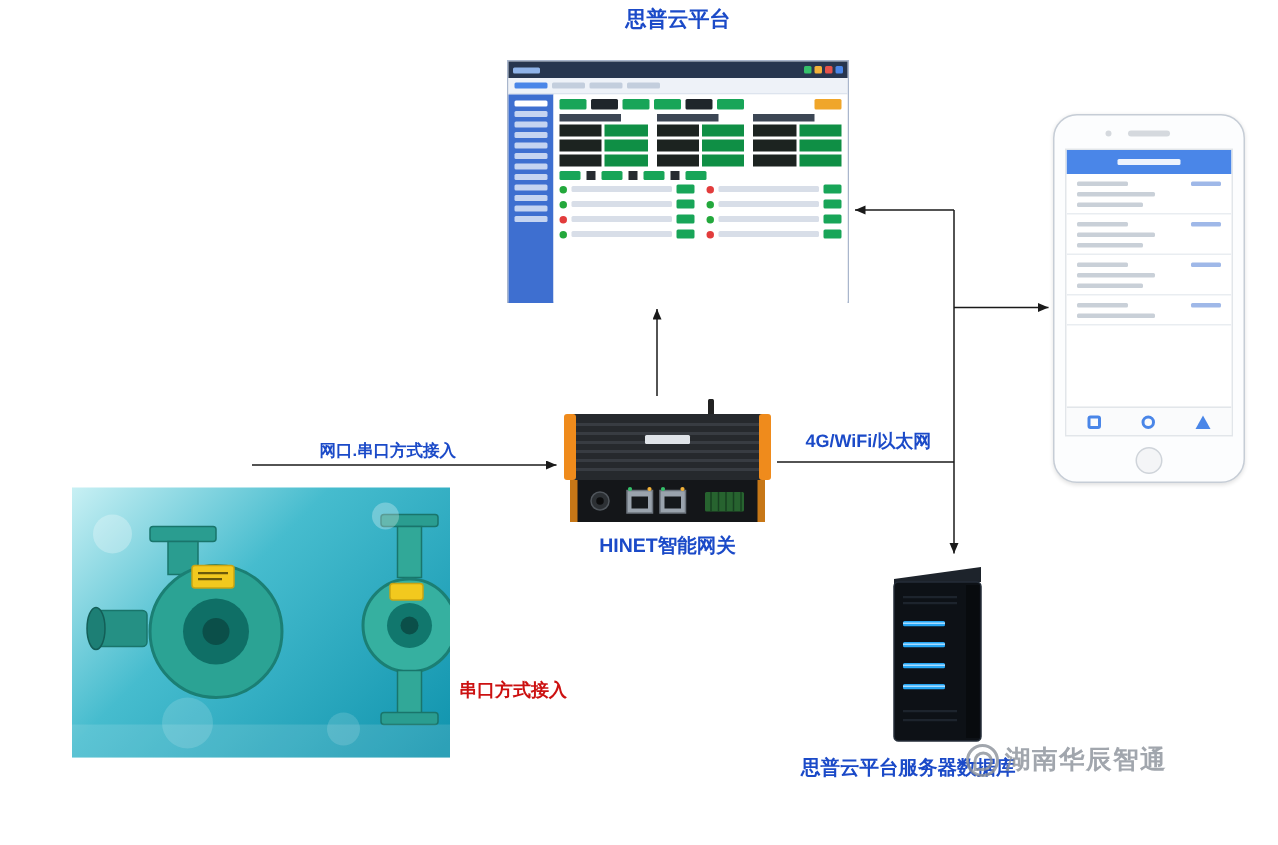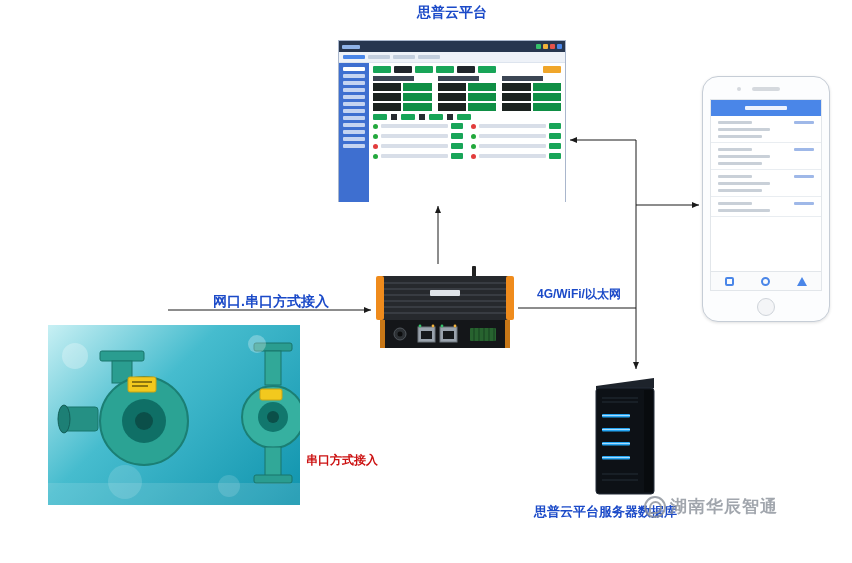--- a/index.html
+++ b/index.html
@@ -6,21 +6,21 @@
   .canvas{position:relative;width:852px;height:563px;background:#ffffff;overflow:hidden;
           font-family:"Liberation Sans","DejaVu Sans",sans-serif;padding-left:16px;}
 
   
   .diag-label{position:absolute;color:#1b4ac8;font-weight:bold;white-space:nowrap;}
   .lbl-platform{left:338px;top:4px;width:228px;text-align:center;font-size:14px;}
   .lbl-phone{left:700px;top:328px;width:132px;text-align:center;font-size:13px;}
   .lbl-gateway{left:374px;top:355px;width:142px;text-align:center;font-size:13px;}
   .lbl-server{left:534px;top:503px;font-size:13px;}
   .lbl-pumps{left:306px;top:452px;color:#cc1111;font-size:12px;font-weight:bold;position:absolute;white-space:nowrap;}
-  .lbl-serial{left:213px;top:293px;font-size:14px;}
+  .lbl-serial{left:213px;top:293px;font-size:11px;}
   .lbl-wireless{left:537px;top:286px;font-size:12px;}
 
   .watermark{position:absolute;left:644px;top:495px;display:flex;align-items:flex-end;gap:4px;
              color:#8a9099;opacity:.8;font-size:17px;font-weight:bold;letter-spacing:1px;z-index:30;}
   .wm-circle{width:22px;height:22px;border:2px solid #8a9099;border-radius:50%;box-sizing:border-box;
              display:flex;align-items:center;justify-content:center;}
   .wm-mark{width:9px;height:9px;border:2px solid #8a9099;border-radius:50% 50% 50% 0;}
 
   
   .arrows{position:absolute;left:0;top:0;width:852px;height:563px;pointer-events:none;z-index:5;}
@@ -106,20 +106,21 @@
     </defs>
     <path d="M168,310 H371" stroke="#1a1a1a" stroke-width="1" fill="none" marker-end="url(#arr)"></path>
     <path d="M438,264 V206" stroke="#1a1a1a" stroke-width="1" fill="none" marker-end="url(#arr)"></path>
     <path d="M518,308 H636" stroke="#1a1a1a" stroke-width="1" fill="none"></path>
     <path d="M636,140 V369" stroke="#1a1a1a" stroke-width="1" fill="none" marker-end="url(#arr)"></path>
     <path d="M636,140 H570" stroke="#1a1a1a" stroke-width="1" fill="none" marker-end="url(#arr)"></path>
     <path d="M636,205 H699" stroke="#1a1a1a" stroke-width="1" fill="none" marker-end="url(#arr)"></path>
   </svg>
 
   <div class="diag-label lbl-platform">思普云平台</div>
+  <div class="diag-label lbl-gateway">HINET智能网关</div>
   <div class="diag-label lbl-server">思普云平台服务器数据库</div>
   <div class="lbl-pumps">串口方式接入</div>
   <div class="diag-label lbl-serial">网口.串口方式接入</div>
   <div class="diag-label lbl-wireless">4G/WiFi/以太网</div>
 
   <div class="watermark">
     <span class="wm-circle">
         <span class="wm-mark"></span>
       </span>
     <span>湖南华辰智通</span>

